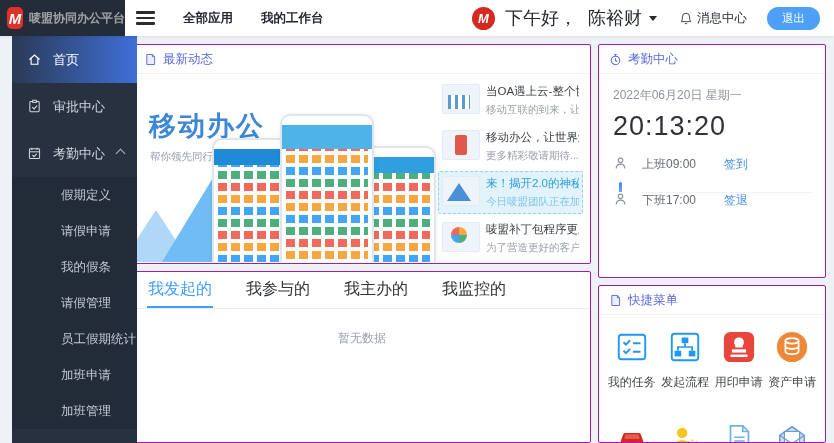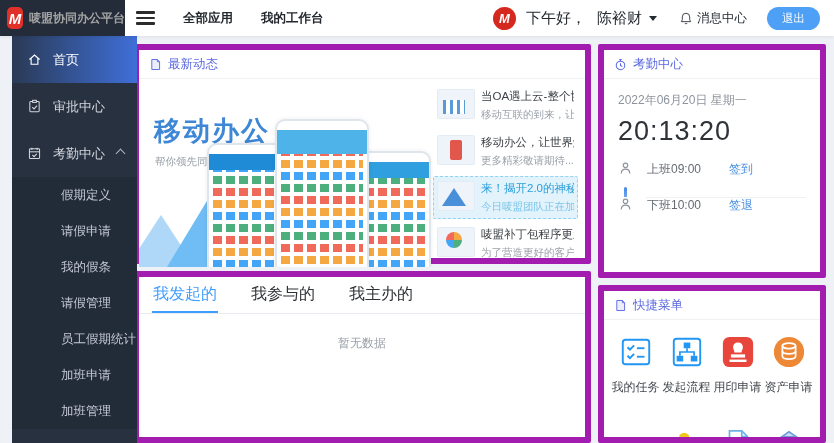--- a/index.html
+++ b/index.html
@@ -17,21 +17,21 @@
     color:#fff; font-weight:bold; font-style:italic; font-size:15px;
     display:flex; align-items:center; justify-content:center; }
   .logo-title { color:#a3a3a3; font-size:12px; font-weight:bold; white-space:nowrap; }
   .hamburger { margin-left:11px; width:19px; cursor:pointer; }
   .hamburger span { display:block; height:2.5px; background:#2c2c2c; margin:3px 0; border-radius:1px; }
   .top-nav { display:flex; gap:28px; margin-left:28px; }
   .top-nav .nav-link { font-size:12.5px; color:#24292f; font-weight:bold; cursor:pointer; }
   .top-right { margin-left:auto; display:flex; align-items:center; padding-right:14px; }
   .avatar { width:23px; height:23px; border-radius:50%; background:#d5281e; color:#fff;
     font-weight:bold; font-style:italic; font-size:13px; display:flex; align-items:center; justify-content:center; }
-  .greeting-wrap { display:flex; align-items:center; margin-left:10px; font-size:15px; color:#24292f; cursor:pointer; }
+  .greeting-wrap { display:flex; align-items:center; margin-left:10px; font-size:18px; color:#24292f; cursor:pointer; }
   .greeting-name { font-weight:normal; margin-left:11px; }
   .caret-down { width:0; height:0; border:4.5px solid transparent; border-top:5.5px solid #24292f;
     margin:5px 0 0 7px; }
   .msg-wrap { display:flex; align-items:center; gap:4px; margin-left:22px; cursor:pointer;
     font-size:12.5px; color:#24292f; }
   .logout-btn { margin-left:20px; background:#4da0f5; color:#fff; border:none; border-radius:12px;
     padding:4px 15px; font-size:11.5px; cursor:pointer; font-family:inherit; }
   
   .sidebar { position:absolute; top:36px; left:12px; bottom:0; width:125px; background:#273140; z-index:9; }
   .side-item { height:47px; display:flex; align-items:center; gap:11px; padding-left:15px;
@@ -40,21 +40,21 @@
   .side-item svg { flex:0 0 15px; }
   .chevron-up { position:absolute; right:13px; top:20px; width:7px; height:7px;
     border-left:1.5px solid #aeb6c2; border-top:1.5px solid #aeb6c2; transform:rotate(45deg); }
   .side-sub { height:36px; display:flex; align-items:center; padding-left:49px;
     color:#c4cad5; font-size:12.5px; background:#222b38; cursor:pointer; white-space:nowrap; }
   
   .main { position:absolute; left:125px; top:36px; right:0; bottom:0; padding:8px 8px 0 8px;
     display:flex; gap:7px; }
   .col-left { width:458px; flex:0 0 458px; display:flex; flex-direction:column; gap:7px; }
   .col-right { flex:1; display:flex; flex-direction:column; gap:7px; }
-  .panel { background:#fff; border:6px solid #a21caf; border-radius:2px; }
+  .panel { background:#fff; border:1px solid #a21caf; border-radius:2px; }
   .panel-head { height:29px; display:flex; align-items:center; gap:6px; padding:0 10px;
     border-bottom:1px solid #f0f1f4; color:var(--panel-title,#5a68e0); font-size:12.5px; }
   
   .news-panel { height:220px; }
   .news-body { display:flex; height:188px; }
   .banner { flex:1; position:relative; overflow:hidden; cursor:pointer; }
   .banner-headline { position:absolute; left:15px; top:34px; font-size:27px; font-weight:bold;
     color:#3e86d6; letter-spacing:2px; }
   .banner-subline { position:absolute; left:16px; top:76px; font-size:10.5px; color:#98a0a8; white-space:nowrap; }
   .mt { position:absolute; width:0; height:0; }
@@ -256,20 +256,21 @@
           </div>
         </div>
       </div>
     </div>
 
     <div class="panel tasks-panel">
       <div class="tabs">
         <div class="tab active">我发起的</div>
         <div class="tab">我参与的</div>
         <div class="tab">我主办的</div>
+        <div class="tab">我监控的</div>
       </div>
       <div class="empty-state">暂无数据</div>
     </div>
   </div>
 
   <div class="col-right">
 
     <div class="panel att-panel">
       <div class="panel-head">
         <svg width="13" height="13" viewBox="0 0 14 14">
@@ -294,21 +295,21 @@
             <span class="att-label">上班09:00</span>
             <span class="att-action">签到</span>
           </div>
           <div class="att-row">
             <span class="att-person">
               <svg width="15" height="15" viewBox="0 0 16 16">
                 <circle cx="8" cy="4.6" r="2.4" fill="none" stroke="#8d939c" stroke-width="1.2"></circle>
                 <path d="M3.4 13.4 c0-3.1 2-4.7 4.6-4.7 s4.6 1.6 4.6 4.7" fill="none" stroke="#8d939c" stroke-width="1.2"></path>
               </svg>
             </span>
-            <span class="att-label">下班10:00</span>
+            <span class="att-label">下班17:00</span>
             <span class="att-action">签退</span>
           </div>
         </div>
       </div>
     </div>
 
     <div class="panel quick-panel">
       <div class="panel-head">
         <svg width="13" height="13" viewBox="0 0 14 14">
           <path d="M3 1.6 h6 l2.4 2.4 v8.4 H3 Z" fill="#eceefc" stroke="#5a68e0" stroke-width="1"></path>

